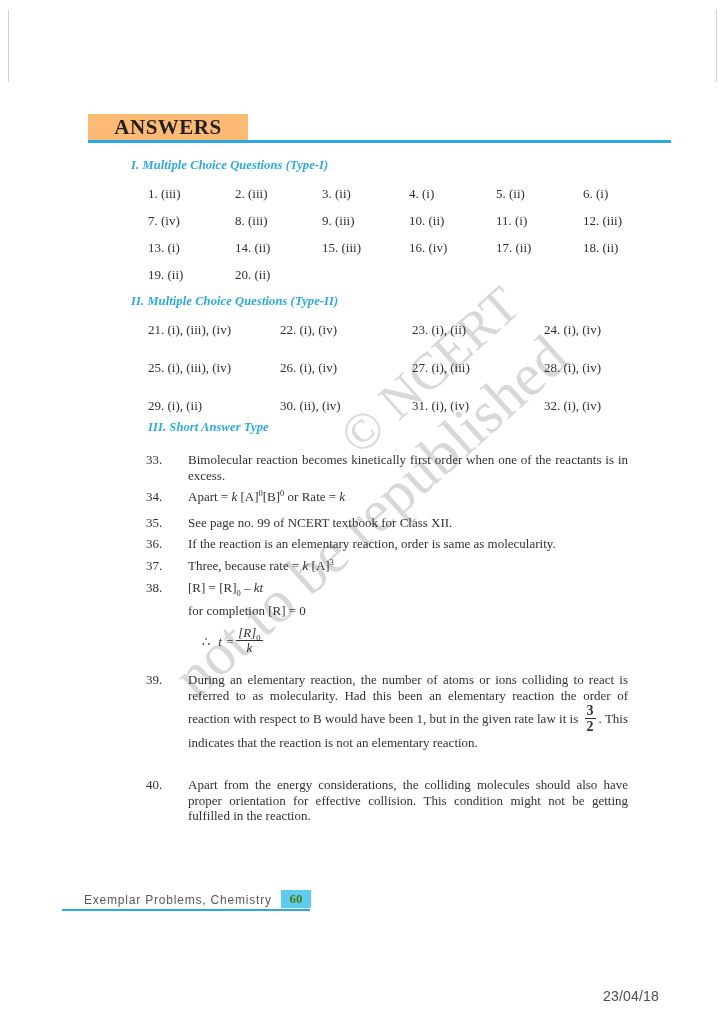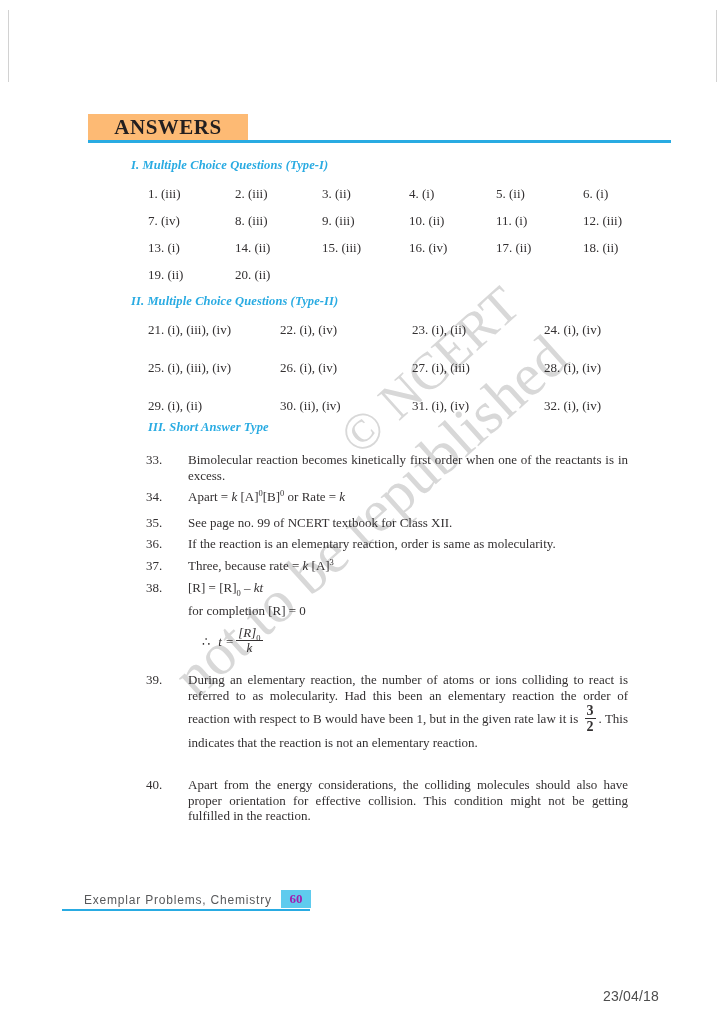--- a/index.html
+++ b/index.html
@@ -224,21 +224,21 @@
     position: absolute;
     left: 281px;
     top: 890px;
     width: 30px;
     height: 32px;
     line-height: 18px;
     text-align: center;
     font-family: "Liberation Serif", serif;
     font-weight: bold;
     font-size: 13px;
-    color: #a21caf;
+    color: #4d7c0f;
   }
   .date-stamp {
     position: absolute;
     left: 603px;
     top: 988px;
     font-family: "Liberation Sans", sans-serif;
     font-size: 14px;
     color: #4d4d4d;
     letter-spacing: 0.2px;
   }

